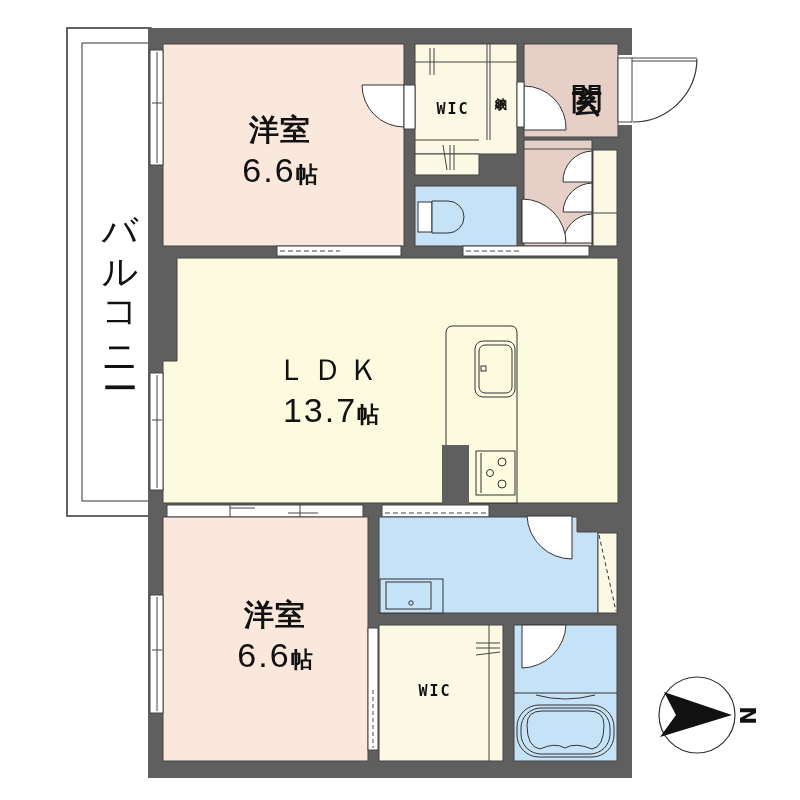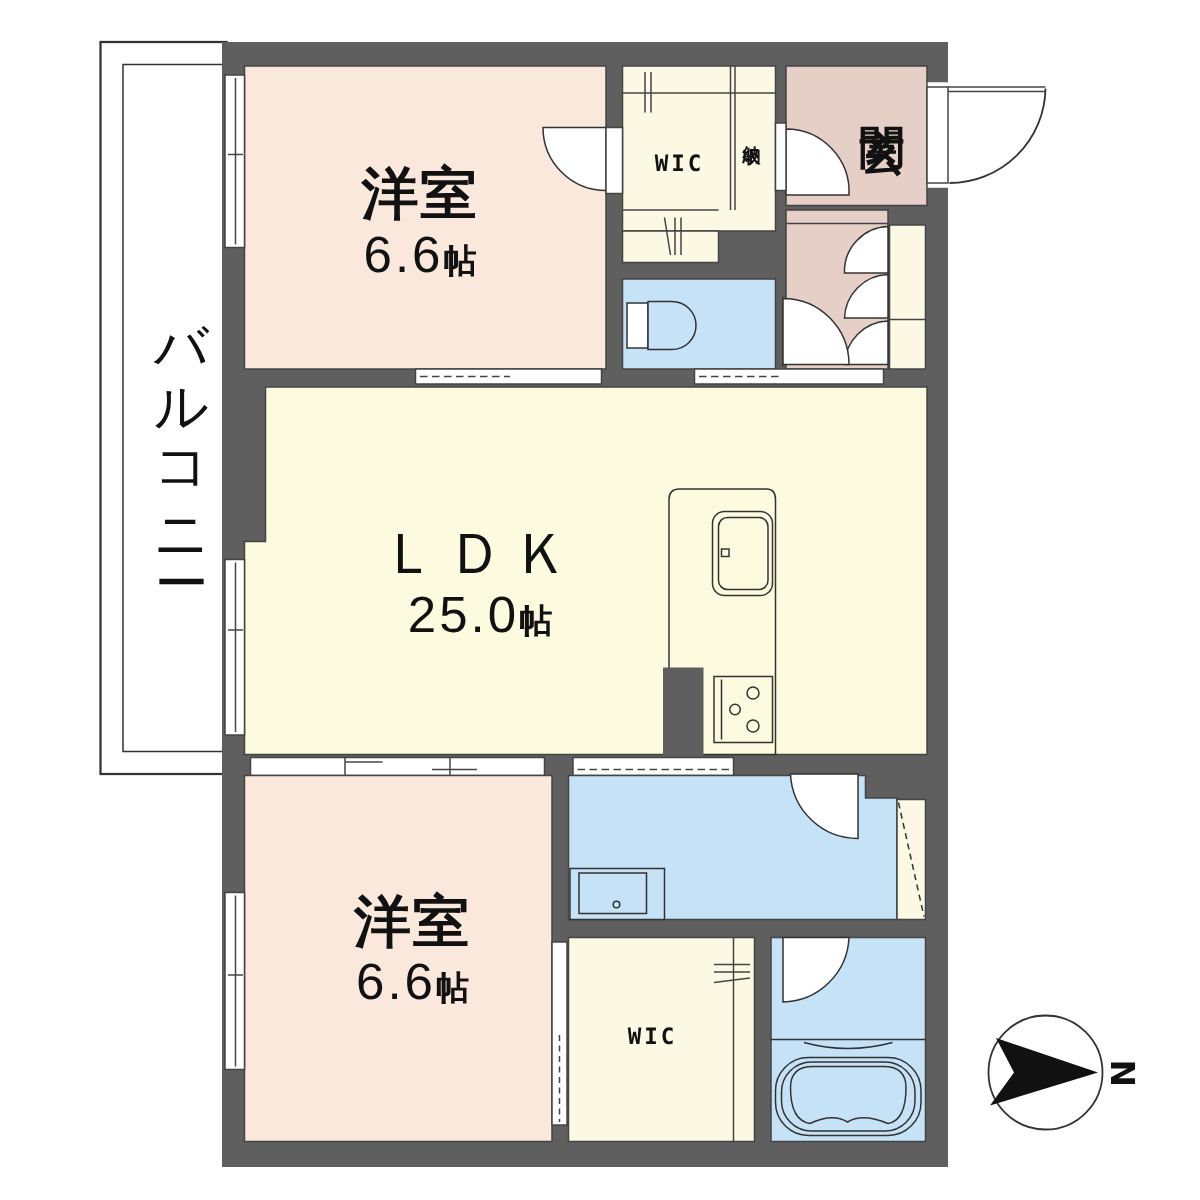--- a/index.html
+++ b/index.html
@@ -1,19 +1,19 @@
 <!DOCTYPE html>
 <html><head>
 <meta charset="utf-8">
 <style>
   html,body{margin:0;padding:0;background:#ffffff;}
   body{width:800px;height:800px;position:relative;overflow:hidden;font-family:"DejaVu Sans","Liberation Sans",sans-serif;}
   #plan{position:absolute;left:0;top:0;width:800px;height:800px;}
   .lbl{position:absolute;color:#111;text-align:center;white-space:nowrap;font-family:"DejaVu Sans","Liberation Sans",sans-serif;}
-  .room-name{font-size:38px;font-weight:bold;line-height:40px;letter-spacing:1px;font-family:Liberation Serif, serif;}
+  .room-name{font-size:30px;font-weight:bold;line-height:40px;letter-spacing:1px;}
   .room-size{font-size:34px;line-height:40px;letter-spacing:2px;font-family:Liberation Sans, sans-serif;}
   .room-size .unit{font-size:22px;letter-spacing:0;font-weight:bold;}
   .small{font-size:15px;font-weight:bold;letter-spacing:2px;font-family:"DejaVu Sans Mono","Liberation Mono",monospace;}
   .tiny{font-size:12px;font-weight:bold;line-height:13px;}
   .vert{writing-mode:vertical-rl;text-orientation:upright;}
   .balcony{font-size:36px;letter-spacing:4px;}
   .genkan{font-size:30px;font-weight:bold;line-height:34px;}
   .compass-n{font-size:22px;font-weight:bold;transform:rotate(90deg);display:inline-block;}
 </style>
 </head>
@@ -151,23 +151,23 @@
     <circle cx="697" cy="715" r="38" fill="#fff" stroke="#333" stroke-width="1.2"></circle>
     <path d="M664,692 L732,715 L660,737 L676,715 Z" fill="#111"></path>
   </g>
 </svg>
 
 <div class="lbl" style="left:220px;top:110px;width:120px;">
   <div class="room-name">洋室</div>
   <div class="room-size"><span>6.6</span><span class="unit">帖</span></div>
 </div>
 
-<div class="lbl" style="left:245px;top:350px;width:150px;">
+<div class="lbl" style="left:256px;top:350px;width:150px;">
   <div class="room-name" style="font-weight:normal;letter-spacing:6px;">ＬＤＫ</div>
-  <div class="room-size"><span>25.0</span><span class="unit">帖</span></div>
+  <div class="room-size"><span>13.7</span><span class="unit">帖</span></div>
 </div>
 
 <div class="lbl" style="left:215px;top:595px;width:120px;">
   <div class="room-name">洋室</div>
   <div class="room-size"><span>6.6</span><span class="unit">帖</span></div>
 </div>
 
 <div class="lbl small" style="left:428px;top:100px;width:50px;">WIC</div>
 <div class="lbl tiny vert" style="left:494px;top:88px;">収納</div>
 <div class="lbl genkan vert" style="left:570px;top:60px;">玄関</div>

